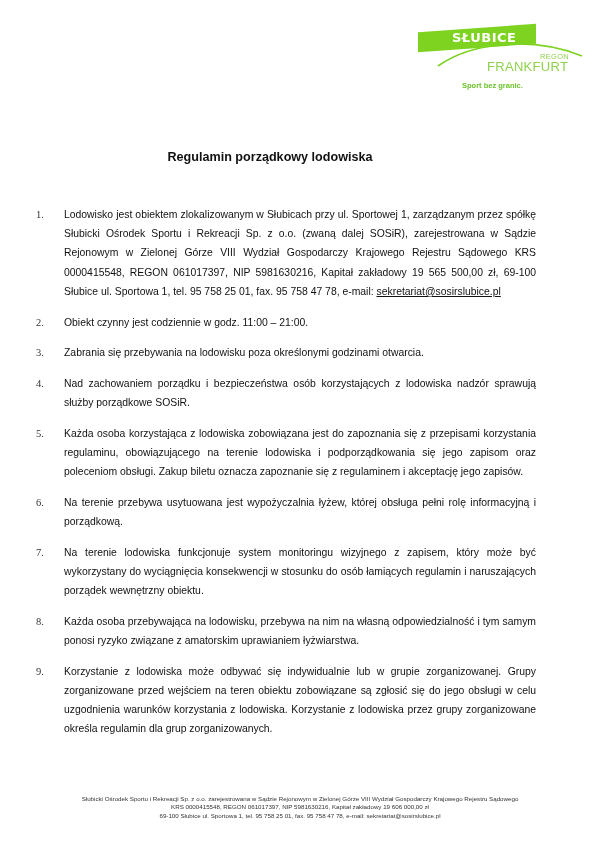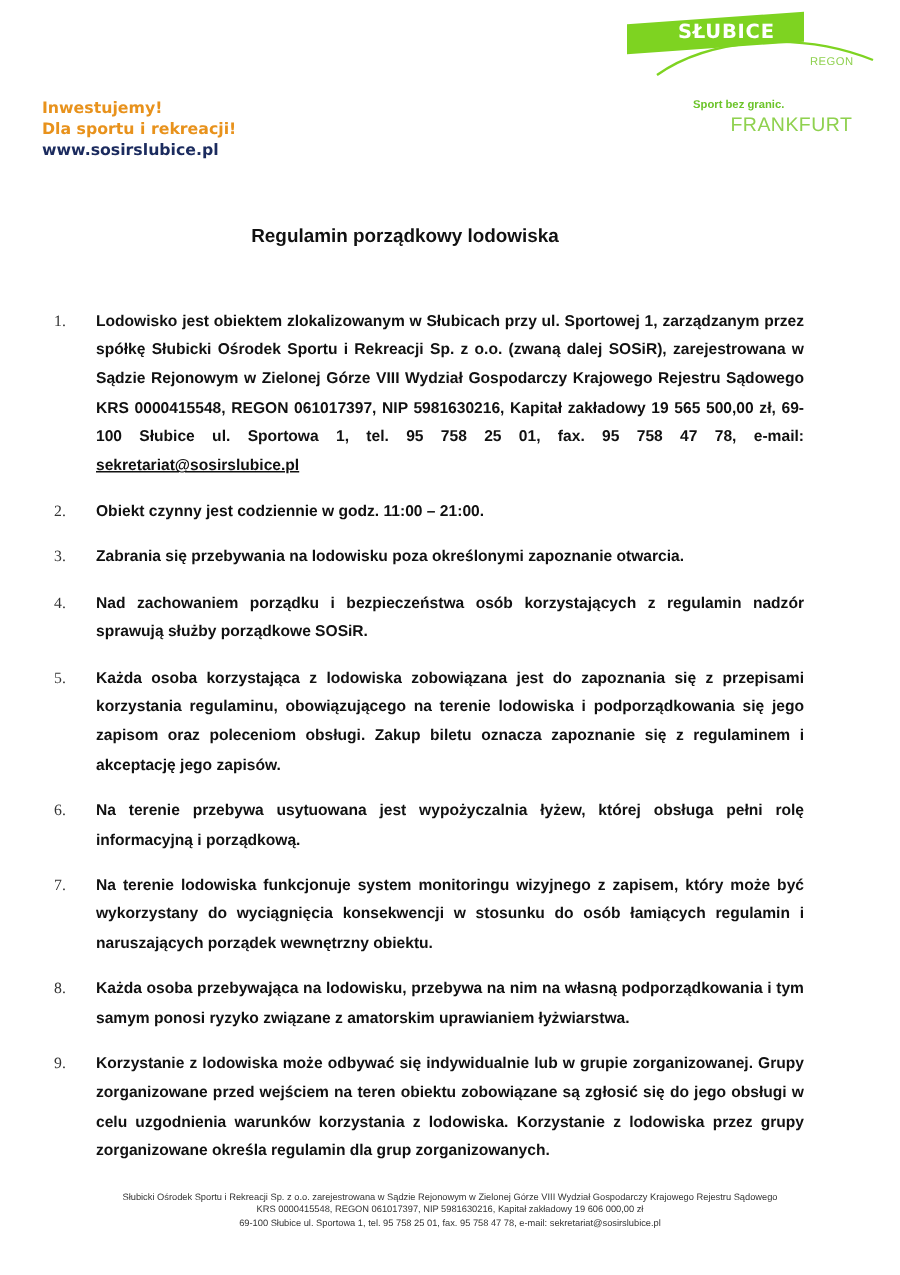--- a/index.html
+++ b/index.html
@@ -8,49 +8,44 @@
     .header { position: absolute; left: 0; top: 0; width: 600px; height: 120px; }
 
     .sosir-logo { position: absolute; left: 26px; top: 10px; width: 120px; height: 44px; }
     .sosir-mark { position: absolute; left: 0; top: 0; width: 44px; height: 44px; }
     .sosir-name { position: absolute; left: 44px; top: 14px; font-family: "DejaVu Sans", sans-serif; font-weight: bold; font-style: italic; font-size: 17px; letter-spacing: 0.5px; color: #1b2b5e; }
 
     .slogan { position: absolute; left: 28px; top: 65px; font-family: "DejaVu Sans", sans-serif; font-weight: bold; font-size: 10.5px; line-height: 14px; }
     .slogan .orange { color: #e8921c; }
     .slogan .navy { color: #1b2b5e; }
 
-    .slubice-logo { position: absolute; left: 412px; top: 6px; width: 180px; height: 72px; }
+    .slubice-logo { position: absolute; left: 412px; top: 22px; width: 180px; height: 72px; }
     .slubice-band { position: absolute; left: 6px; top: 6px; width: 118px; height: 20px; background: #7ed321; transform: skewY(-4deg); }
     .slubice-name { position: absolute; left: 40px; top: 8px; font-family: "DejaVu Sans", sans-serif; font-weight: bold; font-size: 13px; color: #ffffff; letter-spacing: 0.5px; }
     .slubice-arc { position: absolute; left: 0; top: 0; width: 180px; height: 72px; }
     .oder { position: absolute; left: 128px; top: 30px; font-size: 7.5px; color: #8fd14f; letter-spacing: 0.3px; }
-    .frankfurt { position: absolute; left: 75px; top: 37px; font-size: 13px; color: #8fd14f; letter-spacing: 0.3px; margin-top: 32px; }
+    .frankfurt { position: absolute; left: 75px; top: 37px; font-size: 13px; color: #8fd14f; letter-spacing: 0.3px; }
     .sport-bez { position: absolute; left: 50px; top: 59px; font-family: Liberation Sans, sans-serif; font-weight: bold; font-size: 7.5px; color: #6cc42a; }
 
     .title { position: absolute; left: 0; top: 150px; width: 540px; text-align: center; font-weight: bold; font-size: 12.6px; color: #111; }
 
     .rules { position: absolute; left: 34px; top: 205px; width: 502px; margin: 0; padding: 0; list-style: none; }
     .rule { position: relative; padding-left: 30px; font-size: 10.4px; line-height: 19.2px; text-align: justify; margin-bottom: 11.5px; }
     .rule-num { position: absolute; left: 2px; top: 0; font-family: "Liberation Serif", serif; font-size: 10.5px; color: #333; }
-    .rule-text { display: block; font-weight: bold; }
+    .rule-text { display: block; }
     .email-link { color: #111; text-decoration: underline; }
 
     .footer { position: absolute; left: 0; top: 795px; width: 600px; text-align: center; font-size: 6.2px; line-height: 8.4px; color: #333; }
   </style>
 </head>
 <body>
 
 <div class="header">
 
 
-  <div class="slogan">
-    <div class="orange">Inwestujemy!</div>
-    <div class="orange">Dla sportu i rekreacji!</div>
-    <div class="navy">www.sosirslubice.pl</div>
-  </div>
 
   <div class="slubice-logo">
     <div class="slubice-band"></div>
     <span class="slubice-name">SŁUBICE</span>
     <svg class="slubice-arc" viewBox="0 0 180 72">
       <path d="M26 44 C60 20, 120 14, 170 34" stroke="#7ed321" stroke-width="1.6" fill="none"></path>
     </svg>
     <span class="oder">REGON</span>
     <span class="frankfurt">FRANKFURT</span>
     <span class="sport-bez">Sport bez granic.</span>
@@ -63,41 +58,41 @@
   <li class="rule">
     <span class="rule-num">1.</span>
     <span class="rule-text"><span>Lodowisko jest obiektem zlokalizowanym w Słubicach przy ul. Sportowej 1, zarządzanym przez spółkę Słubicki Ośrodek Sportu i Rekreacji Sp. z o.o. (zwaną dalej SOSiR), zarejestrowana w Sądzie Rejonowym w Zielonej Górze VIII Wydział Gospodarczy Krajowego Rejestru Sądowego KRS 0000415548, REGON 061017397, NIP 5981630216, Kapitał zakładowy 19 565 500,00 zł, 69-100 Słubice ul. Sportowa 1, tel. 95 758 25 01, fax. 95 758 47 78, e-mail: </span><a class="email-link">sekretariat@sosirslubice.pl</a></span>
   </li>
   <li class="rule">
     <span class="rule-num">2.</span>
     <span class="rule-text">Obiekt czynny jest codziennie w godz. 11:00 – 21:00.</span>
   </li>
   <li class="rule">
     <span class="rule-num">3.</span>
-    <span class="rule-text">Zabrania się przebywania na lodowisku poza określonymi zapoznanie otwarcia.</span>
+    <span class="rule-text">Zabrania się przebywania na lodowisku poza określonymi godzinami otwarcia.</span>
   </li>
   <li class="rule">
     <span class="rule-num">4.</span>
-    <span class="rule-text">Nad zachowaniem porządku i bezpieczeństwa osób korzystających z regulamin nadzór sprawują służby porządkowe SOSiR.</span>
+    <span class="rule-text">Nad zachowaniem porządku i bezpieczeństwa osób korzystających z lodowiska nadzór sprawują służby porządkowe SOSiR.</span>
   </li>
   <li class="rule">
     <span class="rule-num">5.</span>
     <span class="rule-text">Każda osoba korzystająca z lodowiska zobowiązana jest do zapoznania się z przepisami korzystania regulaminu, obowiązującego na terenie lodowiska i podporządkowania się jego zapisom oraz poleceniom obsługi. Zakup biletu oznacza zapoznanie się z regulaminem i akceptację jego zapisów.</span>
   </li>
   <li class="rule">
     <span class="rule-num">6.</span>
     <span class="rule-text">Na terenie przebywa usytuowana jest wypożyczalnia łyżew, której obsługa pełni rolę informacyjną i porządkową.</span>
   </li>
   <li class="rule">
     <span class="rule-num">7.</span>
     <span class="rule-text">Na terenie lodowiska funkcjonuje system monitoringu wizyjnego z zapisem, który może być wykorzystany do wyciągnięcia konsekwencji w stosunku do osób łamiących regulamin i naruszających porządek wewnętrzny obiektu.</span>
   </li>
   <li class="rule">
     <span class="rule-num">8.</span>
-    <span class="rule-text">Każda osoba przebywająca na lodowisku, przebywa na nim na własną podporządkowania i tym samym ponosi ryzyko związane z amatorskim uprawianiem łyżwiarstwa.</span>
+    <span class="rule-text">Każda osoba przebywająca na lodowisku, przebywa na nim na własną odpowiedzialność i tym samym ponosi ryzyko związane z amatorskim uprawianiem łyżwiarstwa.</span>
   </li>
   <li class="rule">
     <span class="rule-num">9.</span>
     <span class="rule-text">Korzystanie z lodowiska może odbywać się indywidualnie lub w grupie zorganizowanej. Grupy zorganizowane przed wejściem na teren obiektu zobowiązane są zgłosić się do jego obsługi w celu uzgodnienia warunków korzystania z lodowiska. Korzystanie z lodowiska przez grupy zorganizowane określa regulamin dla grup zorganizowanych.</span>
   </li>
 </ol>
 
 <div class="footer">
   <div>Słubicki Ośrodek Sportu i Rekreacji Sp. z o.o. zarejestrowana w Sądzie Rejonowym w Zielonej Górze VIII Wydział Gospodarczy Krajowego Rejestru Sądowego</div>
   <div>KRS 0000415548, REGON 061017397, NIP 5981630216, Kapitał zakładowy 19 606 000,00 zł</div>

